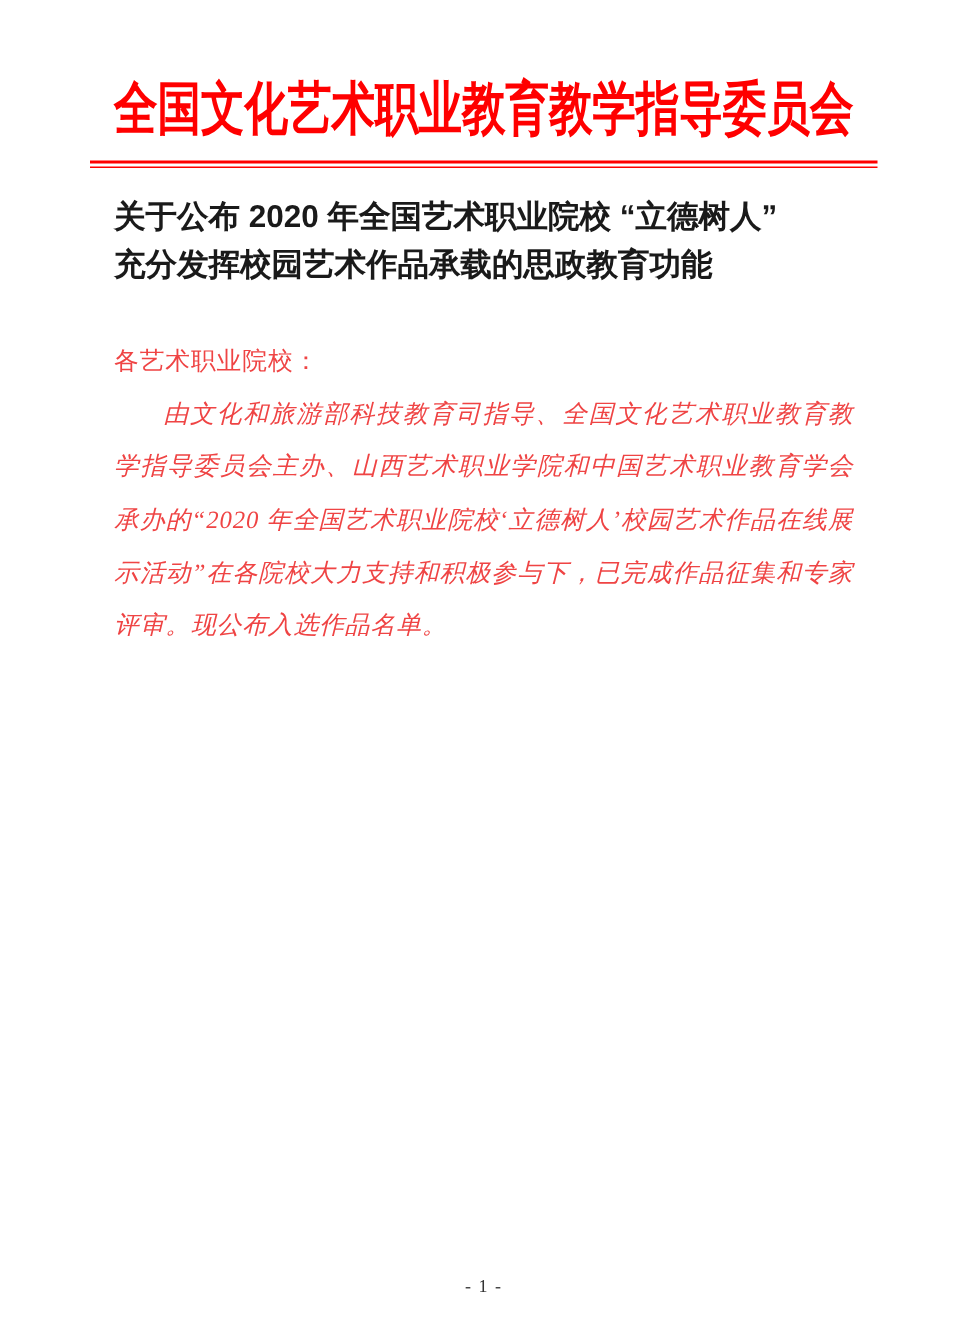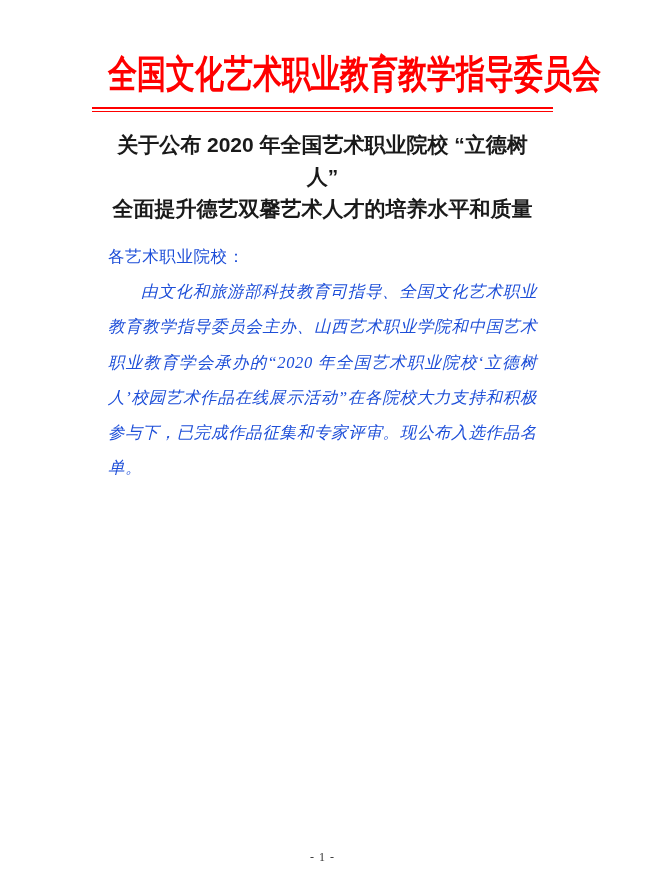--- a/index.html
+++ b/index.html
@@ -9,21 +9,21 @@
   }
   .page {
     position: relative;
     width: 645px;
     height: 891px;
     background: #ffffff;
     overflow: hidden;
     font-family: "Liberation Serif", "DejaVu Serif", serif;
   }
   .content {
-    padding: 0 108px;
+    padding: 0 76px;
   }
   .letterhead {
     margin-top: 60px;
     text-align: center;
   }
   .letterhead-text {
     display: inline-block;
     color: #ff0000;
     font-family: "Liberation Serif", "DejaVu Serif", serif;
     font-weight: bold;
@@ -35,32 +35,31 @@
     transform-origin: center bottom;
   }
   .double-rule {
     margin: 7px -16px 0 -16px;
     height: 2px;
     border-top: 2.5px solid #ff0000;
     border-bottom: 1.5px solid #ff0000;
   }
   .doc-title {
     margin-top: 17px;
-    text-align: center;
     font-family: "Liberation Sans", "DejaVu Sans", sans-serif;
     font-weight: bold;
     font-size: 21px;
     line-height: 32px;
     color: #1a1a1a;
   }
   .body-text {
-    margin-top: 14px;
+    margin-top: 30px;
     font-size: 16.5px;
     line-height: 35.2px;
-    color: #1d4ed8;
+    color: #ef4444;
     text-align: justify;
     text-justify: inter-character;
     letter-spacing: 0.6px;
   }
   .body-text p {
     margin: 0;
     padding: 0;
   }
   .salutation {
     text-indent: 0;
@@ -87,21 +86,21 @@
   <div class="content">
 
     <div class="letterhead">
       <span class="letterhead-text">全国文化艺术职业教育教学指导委员会</span>
     </div>
 
     <div class="double-rule"></div>
 
     <div class="doc-title">
       <div>关于公布 2020 年全国艺术职业院校 “立德树人”</div>
-      <div>全面提升德艺双馨艺术人才的培养水平和质量</div>
+      <div>充分发挥校园艺术作品承载的思政教育功能</div>
     </div>
 
     <div class="body-text">
       <p class="salutation">各艺术职业院校：</p>
       <p class="para">由文化和旅游部科技教育司指导、全国文化艺术职业教育教学指导委员会主办、山西艺术职业学院和中国艺术职业教育学会承办的“2020 年全国艺术职业院校‘立德树人’校园艺术作品在线展示活动”在各院校大力支持和积极参与下，已完成作品征集和专家评审。现公布入选作品名单。</p>
     </div>
 
   </div>
 
   <div class="footer">

